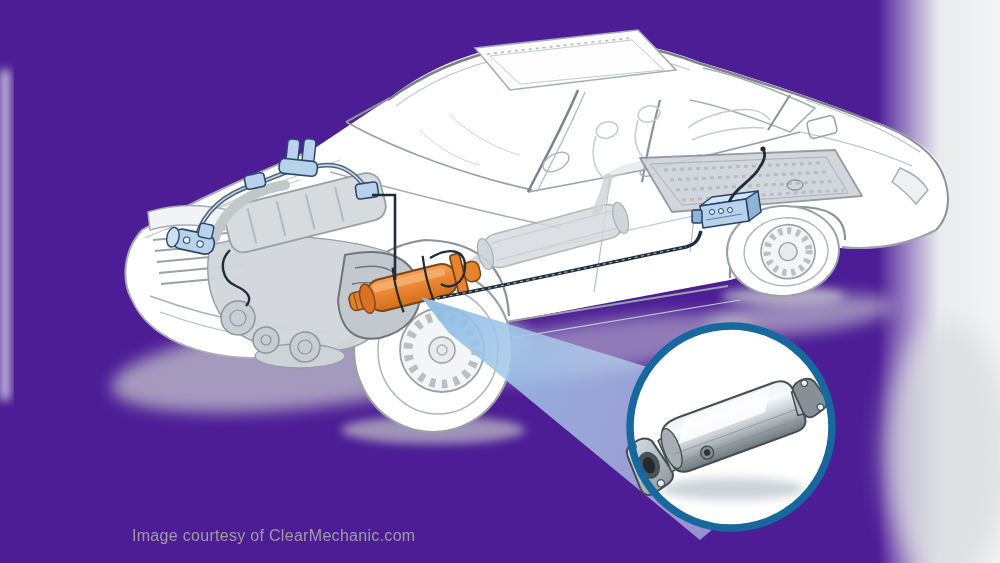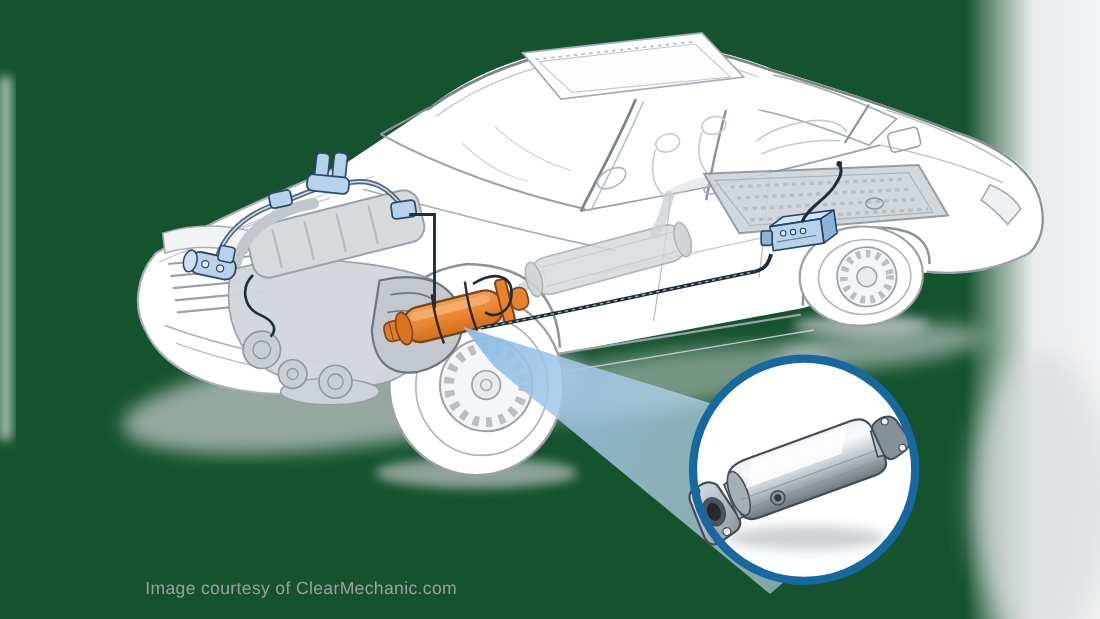--- a/index.html
+++ b/index.html
@@ -1,17 +1,17 @@
 <!DOCTYPE html>
 <html><head>
 <meta charset="utf-8">
 <style>
   html,body{margin:0;padding:0;background:#ffffff;}
   .stage{
-    position:relative;width:1000px;height:563px;background:#14532d;
+    position:relative;width:1000px;height:563px;background:#4c1d95;
     overflow:hidden;font-family:"Liberation Sans", sans-serif;
   }
   .stage svg{position:absolute;left:0;top:0;}
   .credit{
     position:absolute;left:132px;top:527px;
     font-size:16px;letter-spacing:0.3px;color:#9e9e9e;
     font-family:"Liberation Sans", sans-serif;
   }
 </style>
 </head>

